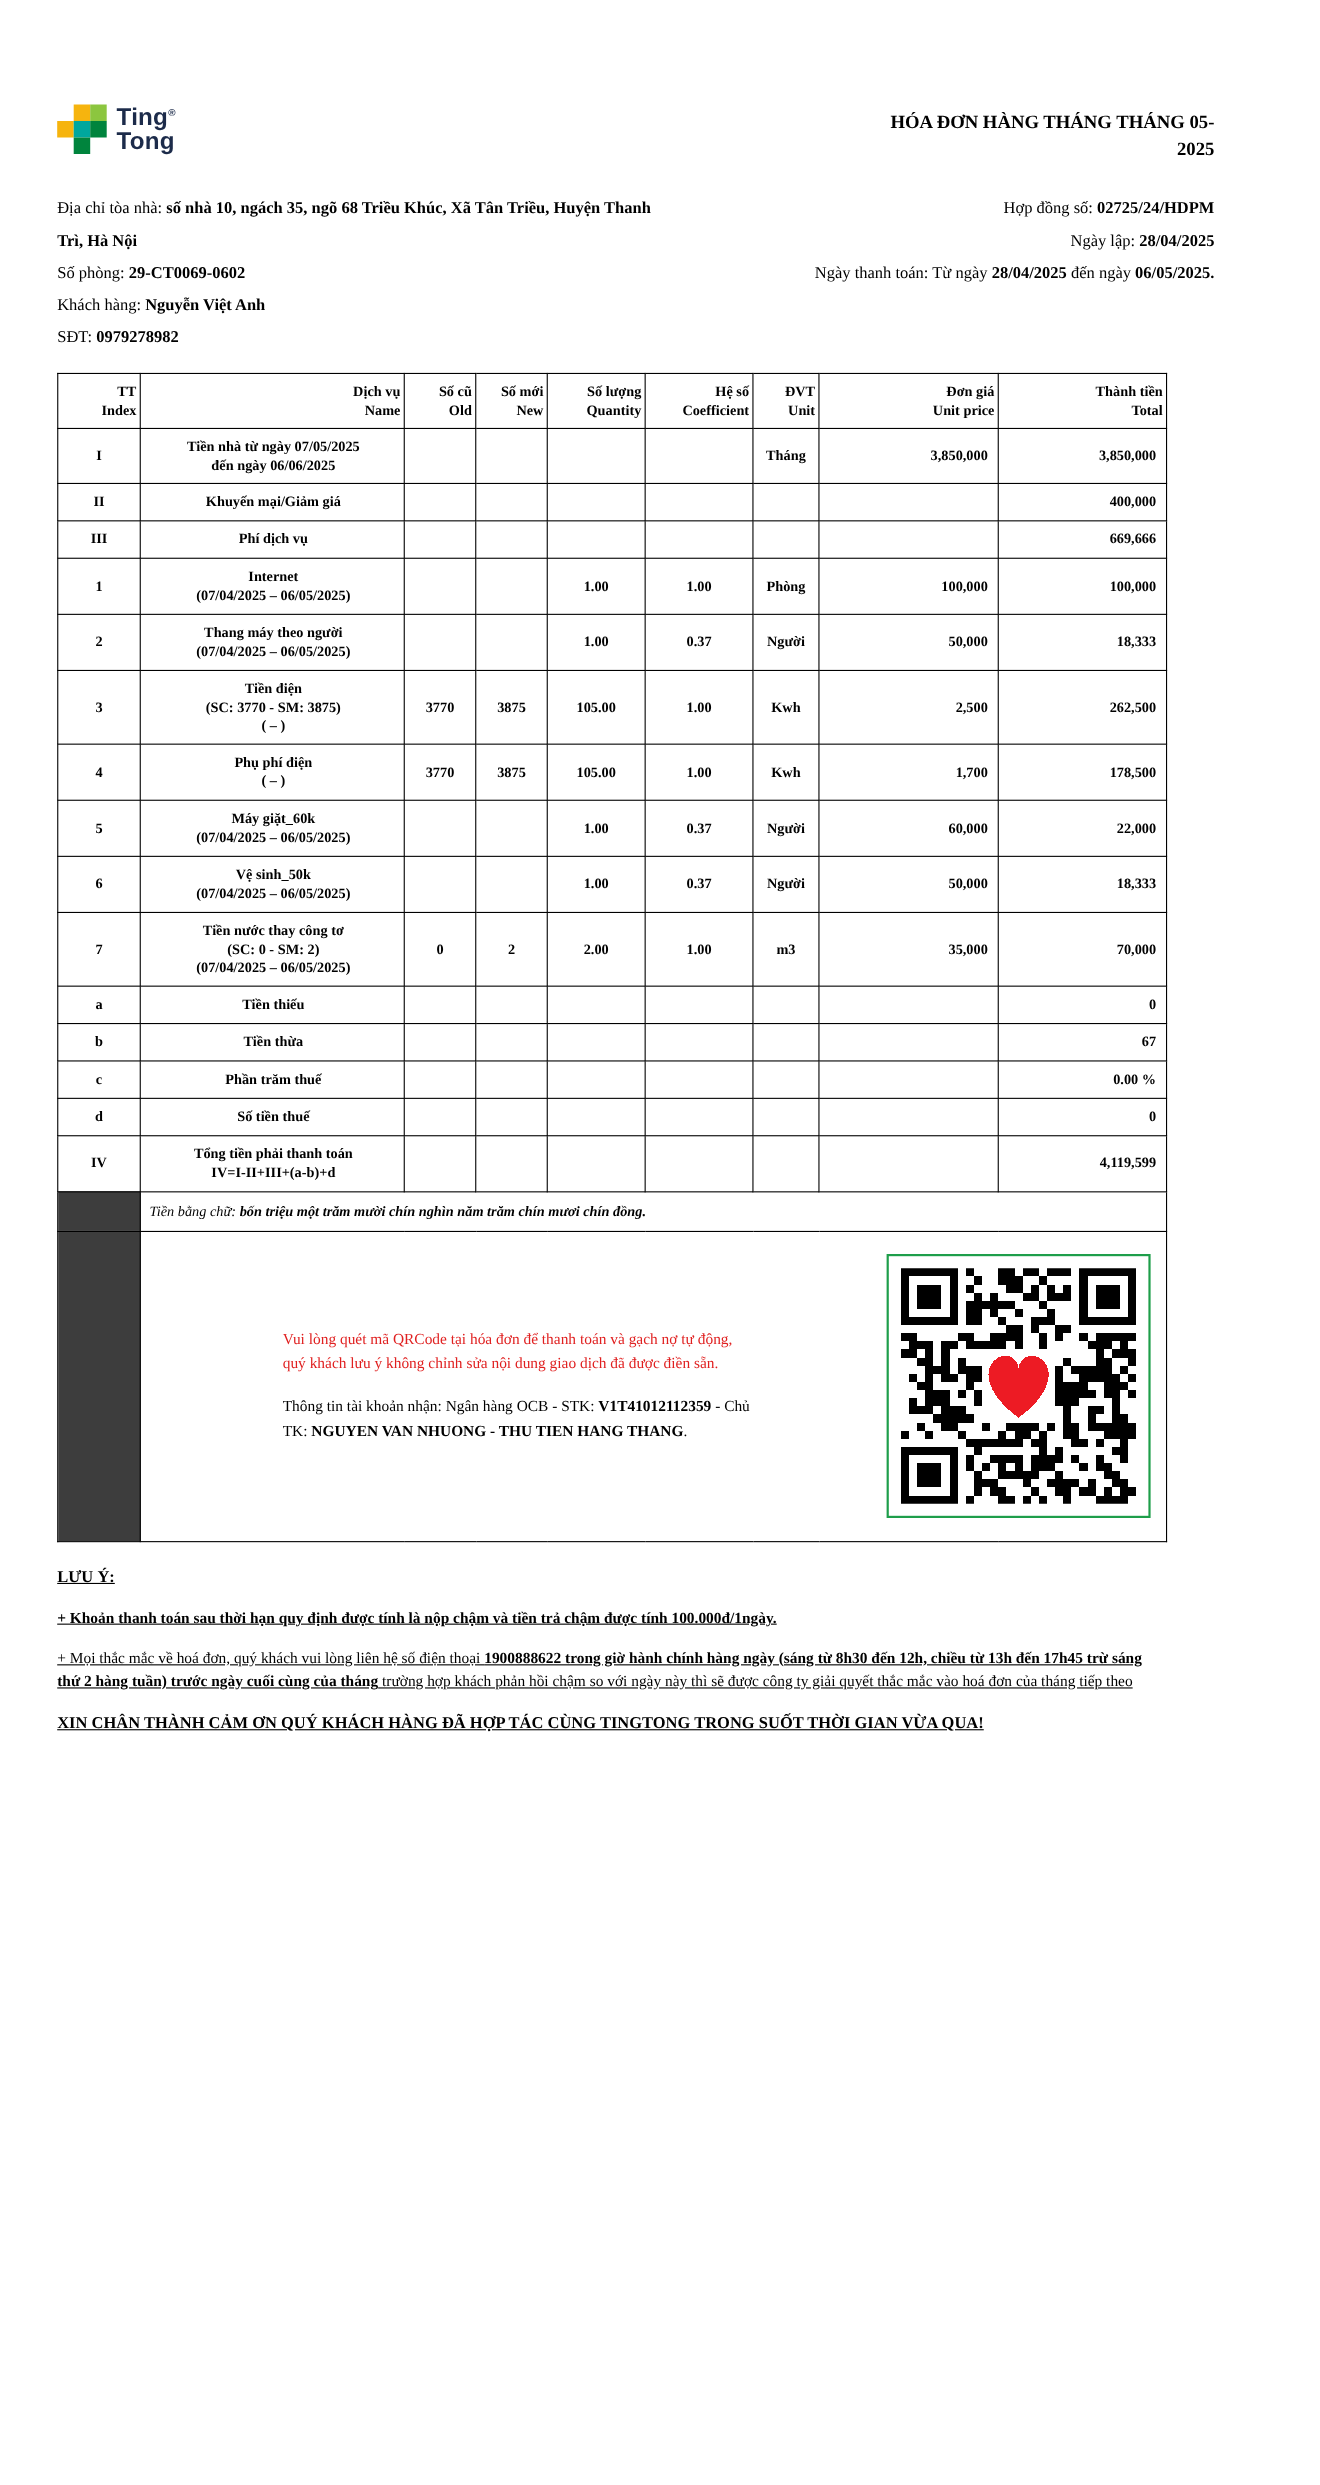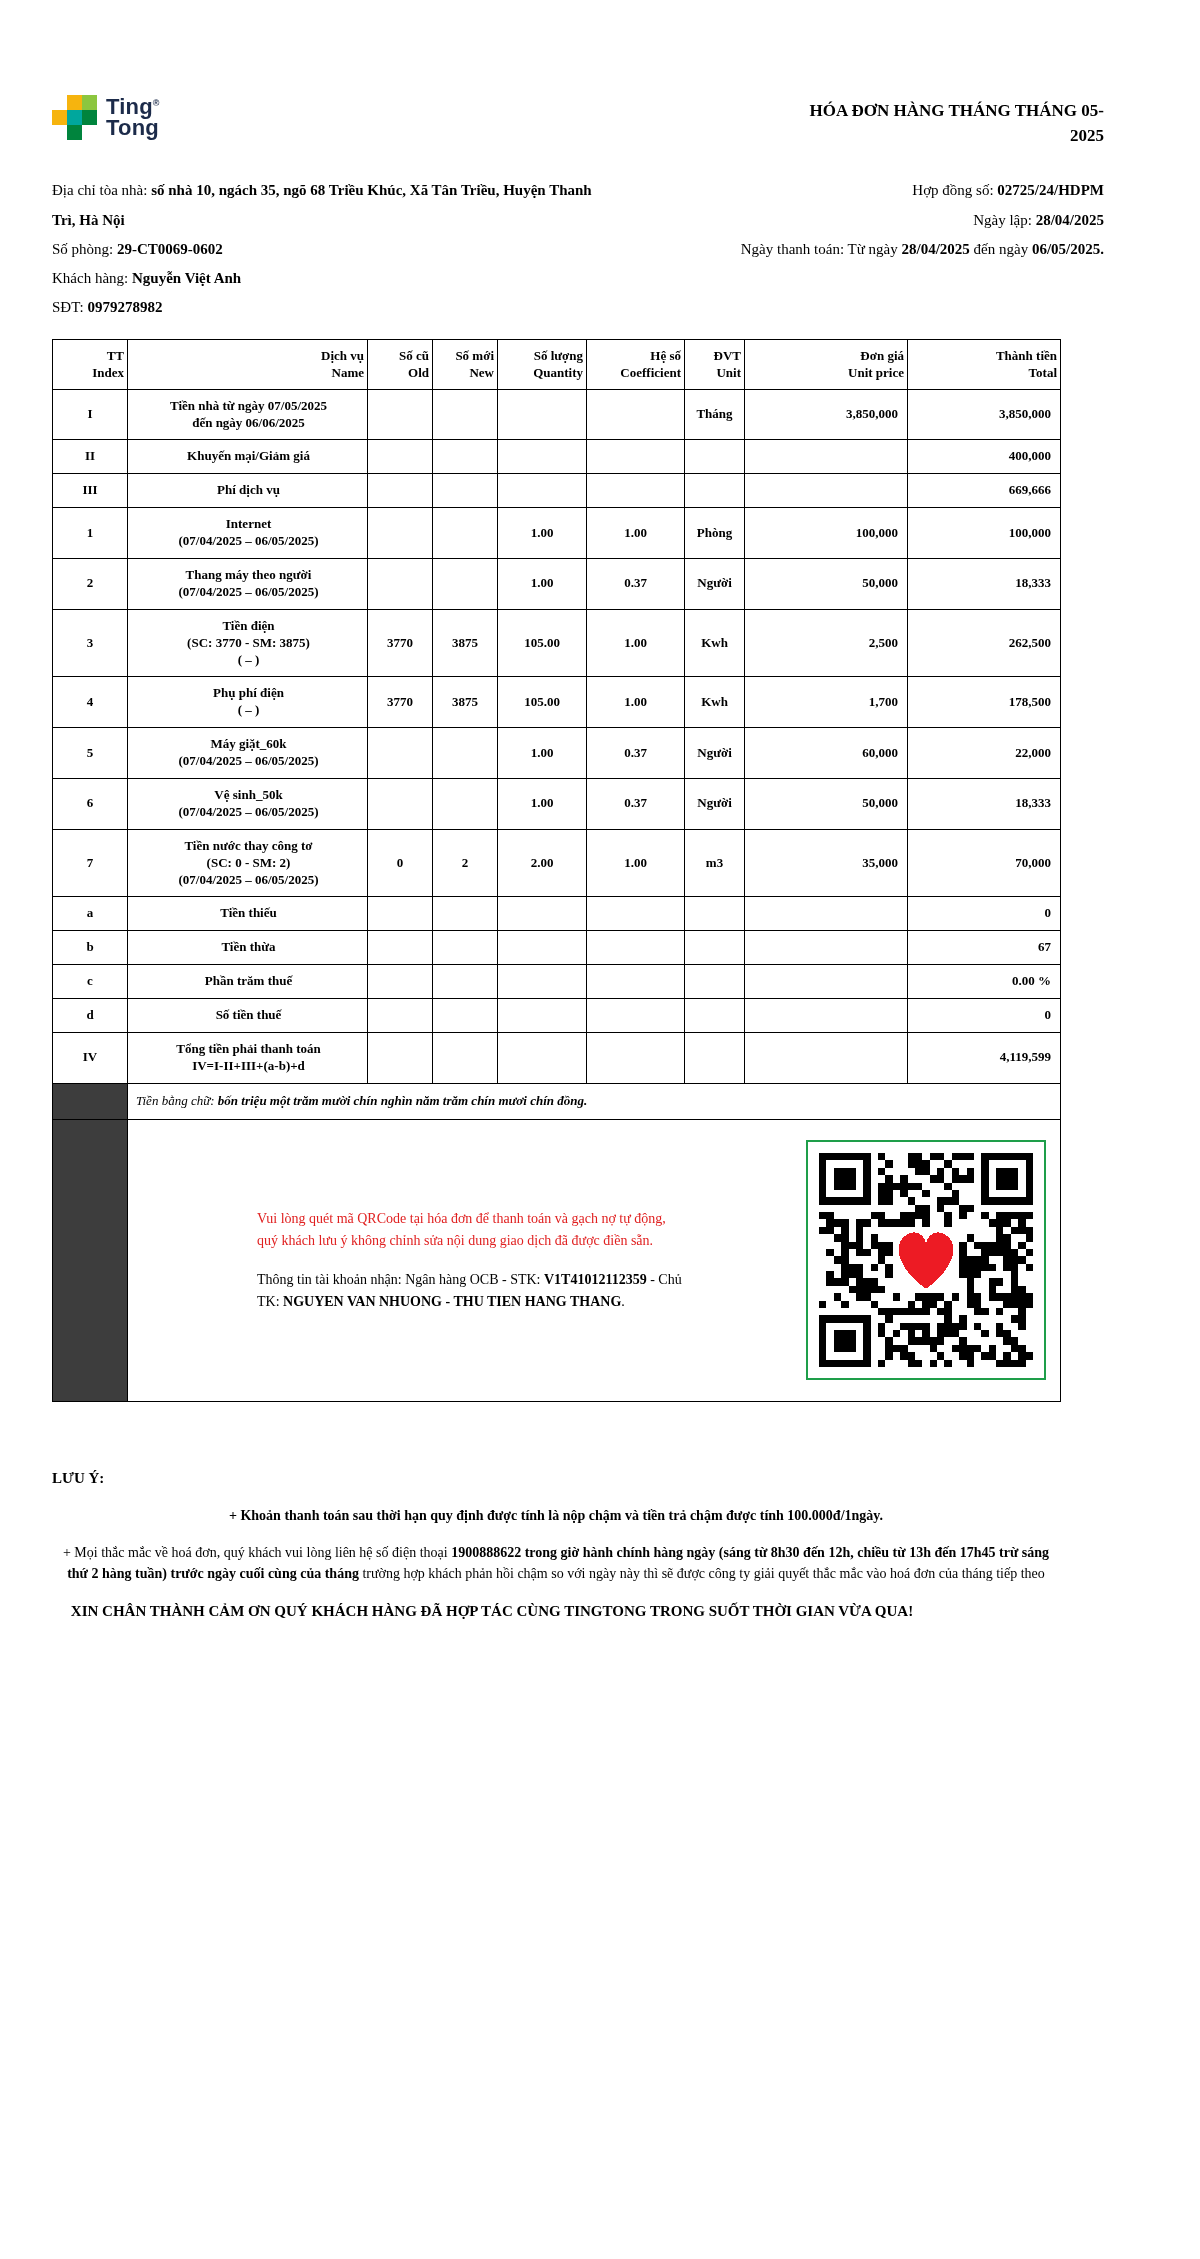--- a/index.html
+++ b/index.html
@@ -42,23 +42,23 @@
   td.svc { text-align:center; padding-left:8px; }
   td.dark { background:var(--dark-cell); }
   tr.words-row td.words { font-weight:normal; padding-left:8px; height:36px; }
   tr.qr-row td.qr-cell { height:282px; padding:16px 10px; }
   .qr-wrap { display:flex; align-items:center; width:100%; }
   .qr-text { width:430px; margin:0 auto; font-size:14px; font-weight:normal; line-height:1.55; text-align:left; }
   .qr-text .red { color:var(--warning-red); margin-bottom:18px; }
   .qr-box { background:#fff; border:2px solid var(--qr-green); padding:11px; margin-right:4px; line-height:0; }
 
   
-  .notes { margin-top:68px; width:1008px; }
+  .notes { margin-top:24px; width:1008px;text-decoration:underline; }
   .notes-heading { font-size:15px; font-weight:bold; margin-bottom:18px; }
-  .note { font-size:14px; line-height:1.5; margin-bottom:16px;text-align:center; }
+  .note { font-size:14px; line-height:1.5; margin-bottom:16px; }
   .note.thanks { font-size:15px; font-weight:bold; max-width:880px; margin-top:6px; }
 </style>
 </head>
 <body>
 
 <div class="page">
 
   <div class="header">
     <div class="logo">
       <div class="logo-icon">

